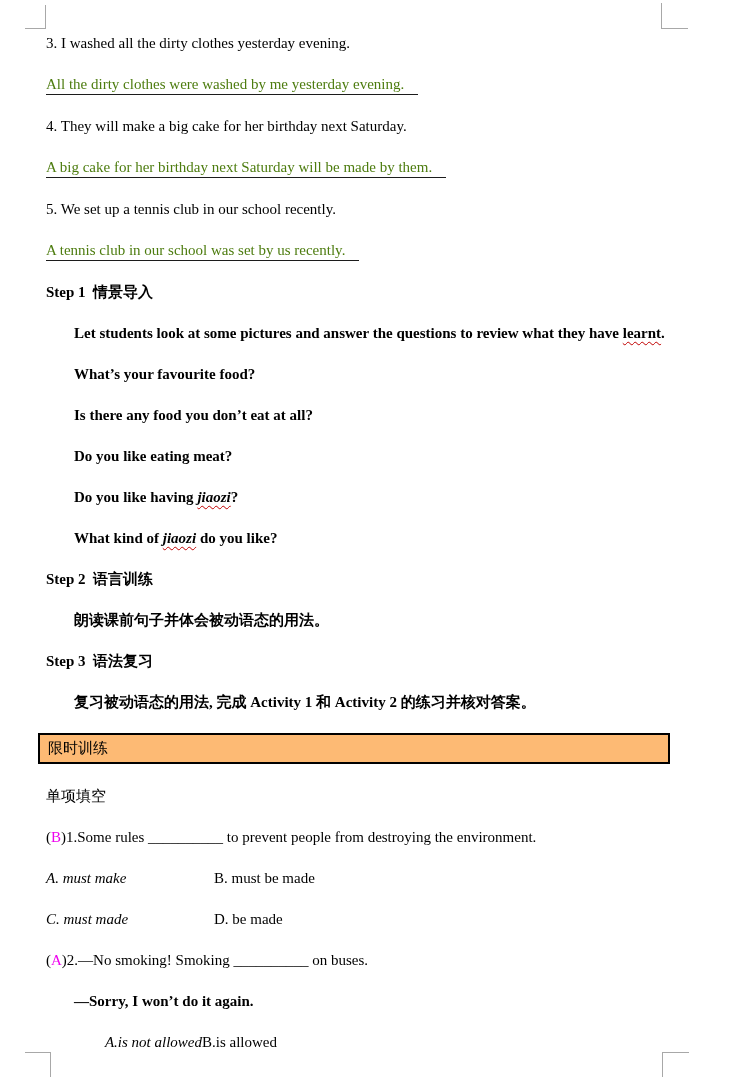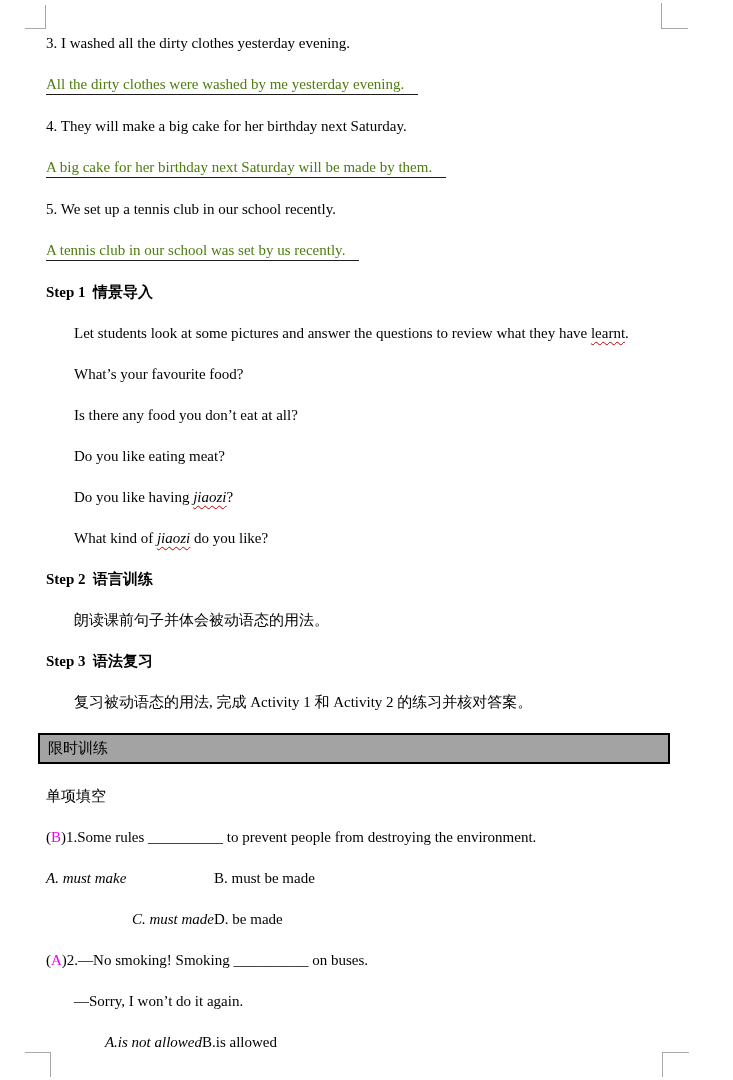--- a/index.html
+++ b/index.html
@@ -21,21 +21,21 @@
     top: 0;
     width: 687px;
     padding: 33px 16px 0 46px;
   }
   .para {
     font-size: 15px;
     line-height: 20px;
     margin: 0 0 21px 0;
     white-space: pre;
   }
-  .indent { padding-left: 28px; }
+  .indent { padding-left: 28px; font-weight: bold; }
   .heading { font-weight: bold; }
   .answer-text {
     color: #4d7c0f;
     display: inline-block;
     border-bottom: 1px solid #1c1c1c;
     padding-right: 10px;
   }
   .mag { color: #ee00ee; }
   .it { font-style: italic; }
   .spell {
@@ -44,21 +44,21 @@
     text-decoration-color: #c00000;
     text-decoration-thickness: 1px;
     text-underline-offset: 3px;
   }
   .bar {
     box-sizing: border-box;
     width: 632px;
     height: 31px;
     margin: 13px 0 22px -8px;
     border: 2px solid #000;
-    background: #a3a3a3;
+    background: #fdba74;
     font-size: 15px;
     line-height: 26px;
     padding-left: 8px;
     white-space: pre;
   }
   .optA { display: inline-block; font-style: italic; }
   .corner { position: absolute; }
   .corner.tl { left: 25px;  top: 5px;    width: 20px; height: 23px; border-right: 1px solid #a8a8a8;  border-bottom: 1px solid #a8a8a8; }
   .corner.tr { left: 661px; top: 3px;    width: 26px; height: 25px; border-left: 1px solid #a8a8a8;   border-bottom: 1px solid #a8a8a8; }
   .corner.bl { left: 25px;  top: 1052px; width: 25px; height: 24px; border-right: 1px solid #a8a8a8;  border-top: 1px solid #a8a8a8; }
@@ -87,17 +87,17 @@
     <div class="para indent"><span>Do you like having </span><span class="it spell">jiaozi</span><span>?</span></div>
     <div class="para indent"><span>What kind of </span><span class="it spell">jiaozi</span><span> do you like?</span></div>
     <div class="para heading">Step 2  语言训练</div>
     <div class="para indent">朗读课前句子并体会被动语态的用法。</div>
     <div class="para heading">Step 3  语法复习</div>
     <div class="para indent">复习被动语态的用法, 完成 Activity 1 和 Activity 2 的练习并核对答案。</div>
     <div class="bar">限时训练</div>
     <div class="para">单项填空</div>
     <div class="para"><span>(</span><span class="mag">B</span><span>)</span><span>1.Some rules __________ to prevent people from destroying the environment.</span></div>
     <div class="para"><span class="optA" style="width: 168px;">A. must make</span><span>B. must be made</span></div>
-    <div class="para"><span class="optA" style="width: 168px; text-align: right;">C. must made</span><span>D. be made</span></div>
+    <div class="para"><span class="optA" style="width: 168px;">C. must made</span><span>D. be made</span></div>
     <div class="para"><span>(</span><span class="mag">A</span><span>)</span><span>2.—No smoking! Smoking __________ on buses.</span></div>
     <div class="para indent">—Sorry, I won’t do it again.</div>
     <div class="para"><span class="optA" style="width: 156px; text-align: right;">A.is not allowed</span><span>B.is allowed</span></div>
   </div>
 
 </body></html>

